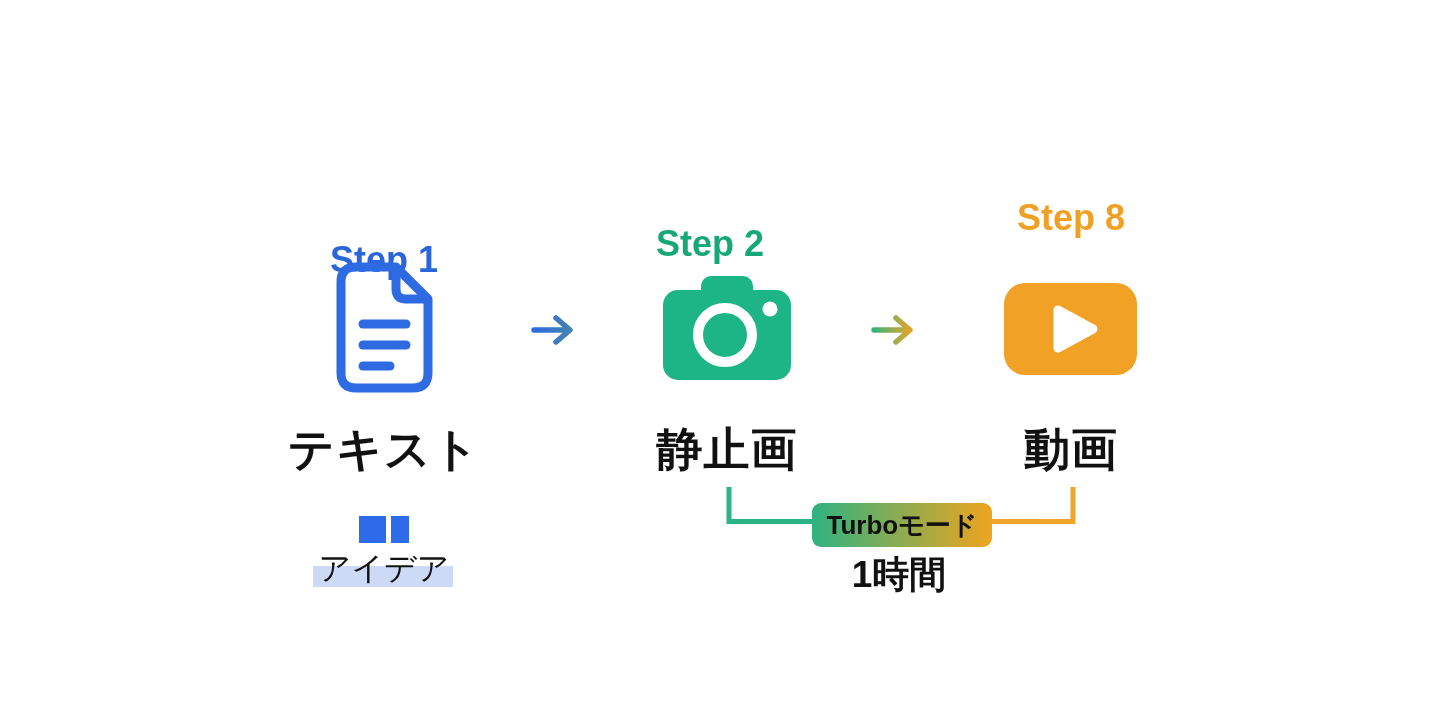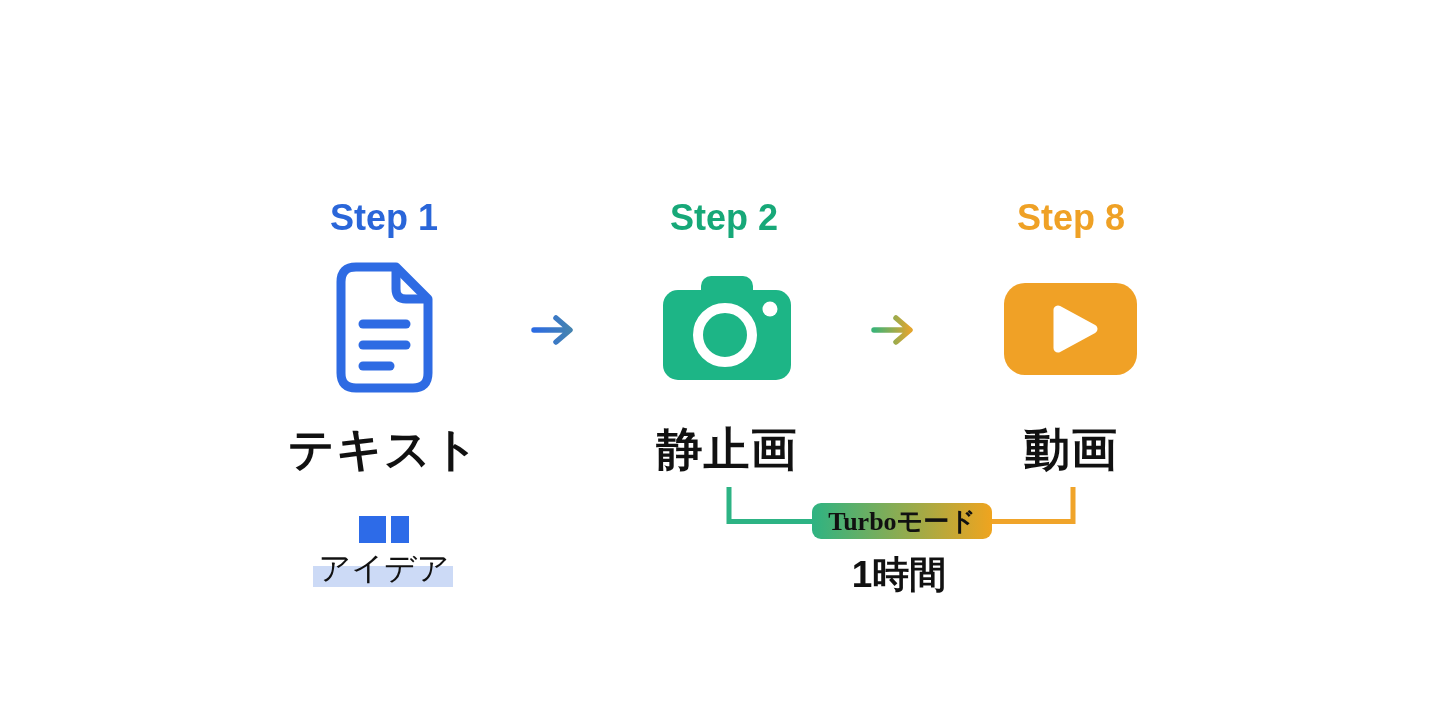--- a/index.html
+++ b/index.html
@@ -18,21 +18,21 @@
   .abs { position: absolute; }
   .center { text-align: center; }
 
   .step-header {
     width: 200px;
     top: 197px;
     font-size: 36px;
     font-weight: 800;
     letter-spacing: 0px;
   }
-  .step1-color { color: #2a66d9; }
+  .step1-color { color: #2a66d9; margin-top: 42px; }
   .step2-color { color: #17a878; }
   .step3-color { color: #efa125; }
 
   .caption {
     width: 220px;
     top: 419px;
     font-size: 46px;
     font-weight: 800;
     color: #111111;
     letter-spacing: 1px;
@@ -65,31 +65,30 @@
     width: 200px;
     font-size: 32px;
     font-weight: 400;
     z-index: 2;
   }
 
   .turbo-pill {
     left: 812px;
     top: 503px;
     width: 180px;
-    height: 36px;
+    height: 44px;
     border-radius: 9px;
     background: linear-gradient(90deg, #2eb382, #efa41f);
     display: flex;
     align-items: center;
     justify-content: center;
     font-size: 26px;
     font-weight: 800;
     color: #111111;
     z-index: 3;
-    font-family: Liberation Serif, serif;
   }
   .turbo-duration {
     left: 799px;
     top: 550px;
     width: 200px;
     font-size: 37px;
     font-weight: 800;
   }
   .turbo-output {
     left: 799px;
@@ -98,21 +97,21 @@
     font-size: 31px;
     font-weight: 800;
   }
 </style>
 </head>
 <body>
 
 <div class="canvas">
 
   <div class="abs center step-header step1-color" style="left:284px;">Step 1</div>
-  <div class="abs center step-header step2-color" style="left:624px;">Step 2</div>
+  <div class="abs center step-header step2-color" style="left:610px;margin-top:26px;">Step 2</div>
   <div class="abs center step-header step3-color" style="left:971px;">Step 8</div>
 
   <svg class="abs" style="left:336px; top:262px;" width="97" height="131" viewBox="0 0 97 131">
     <path d="M20 5 H60 L92 37 V111 Q92 126 77 126 H20 Q5 126 5 111 V20 Q5 5 20 5 Z" fill="none" stroke="#2e6be3" stroke-width="9" stroke-linejoin="round"></path>
     <path d="M60 5 V27 Q60 37 70 37 H92" fill="none" stroke="#2e6be3" stroke-width="9" stroke-linejoin="round"></path>
     <line x1="27" y1="62" x2="70" y2="62" stroke="#2e6be3" stroke-width="9" stroke-linecap="round"></line>
     <line x1="27" y1="83" x2="70" y2="83" stroke="#2e6be3" stroke-width="9" stroke-linecap="round"></line>
     <line x1="27" y1="104" x2="54" y2="104" stroke="#2e6be3" stroke-width="9" stroke-linecap="round"></line>
   </svg>
 

